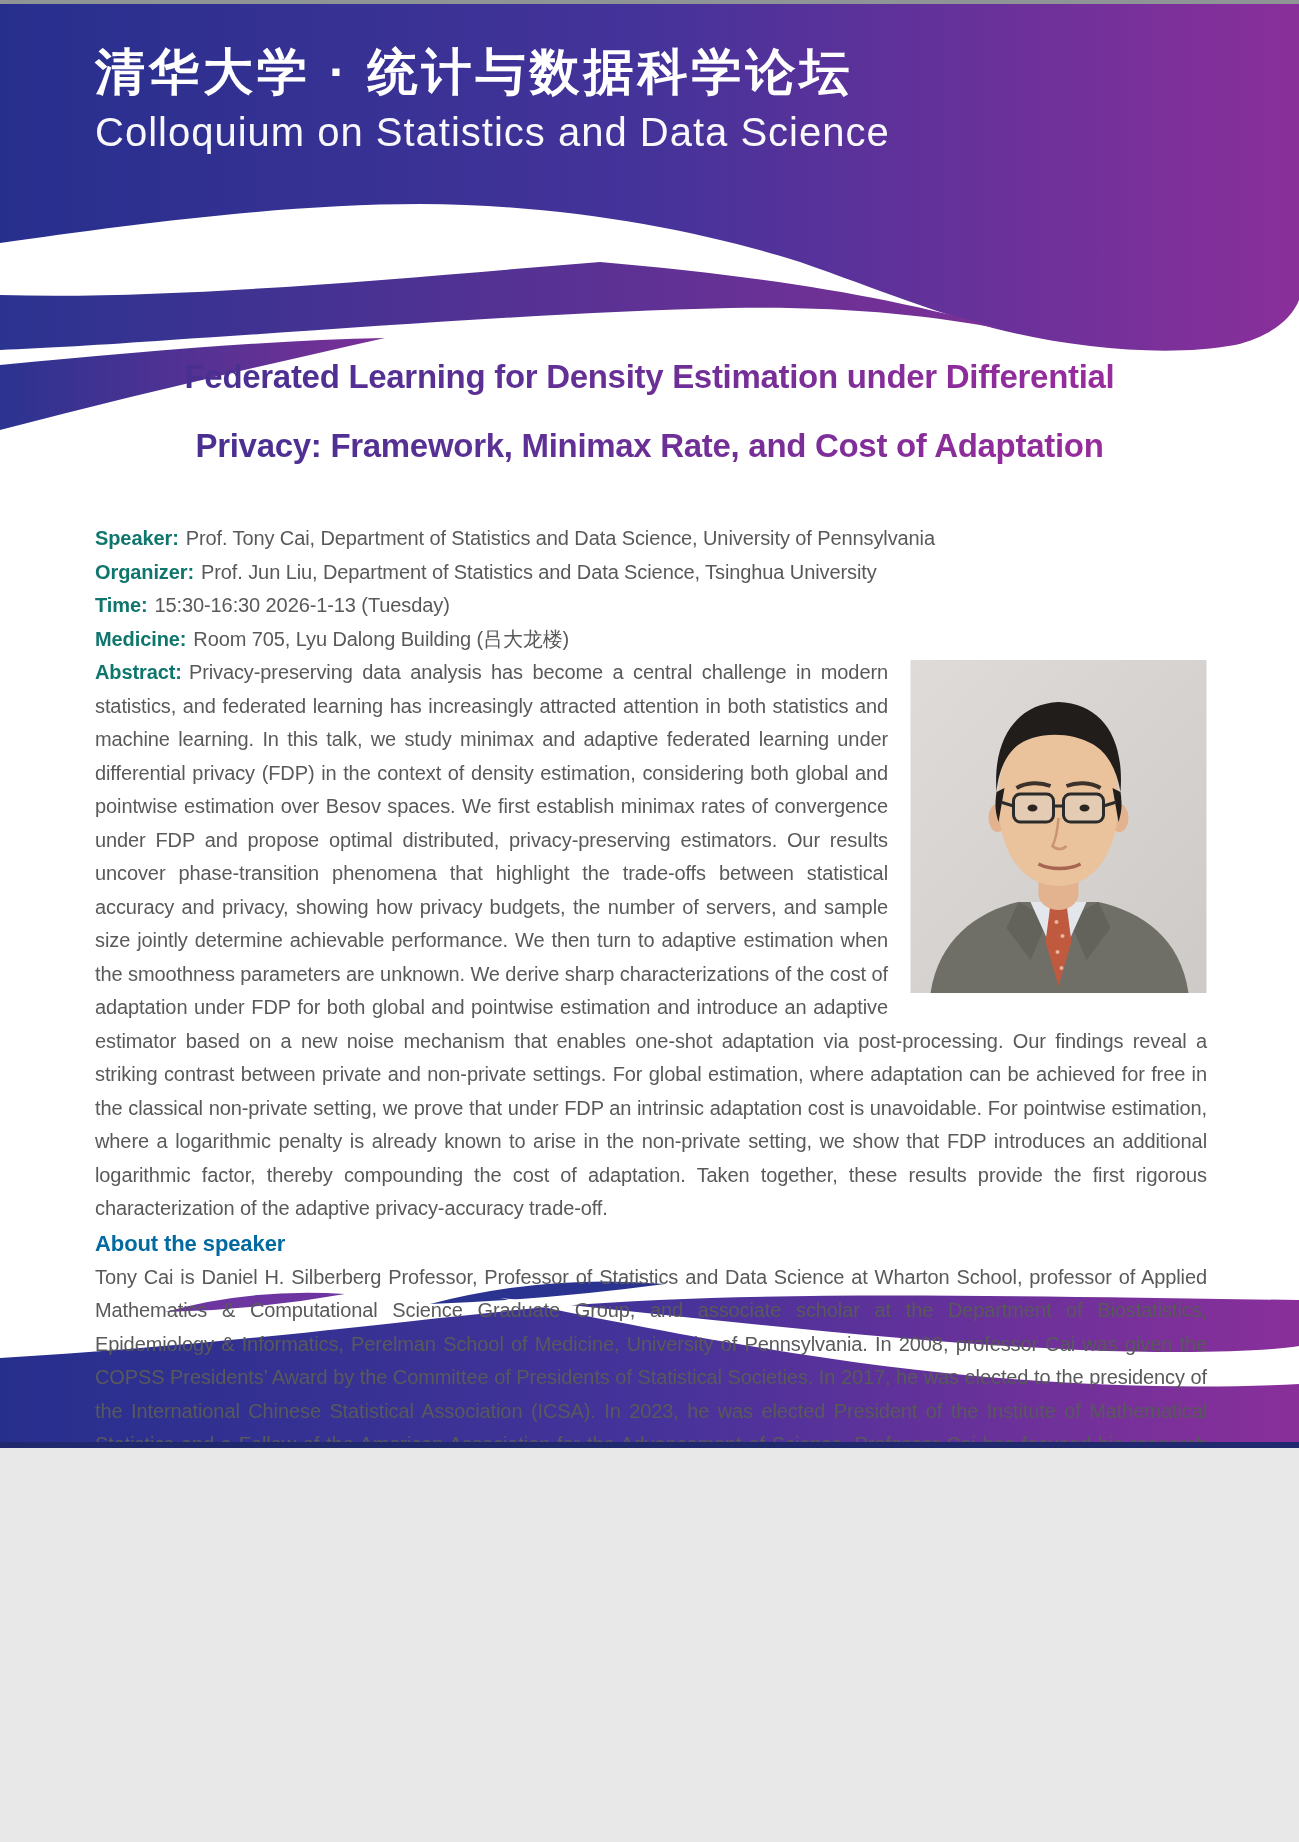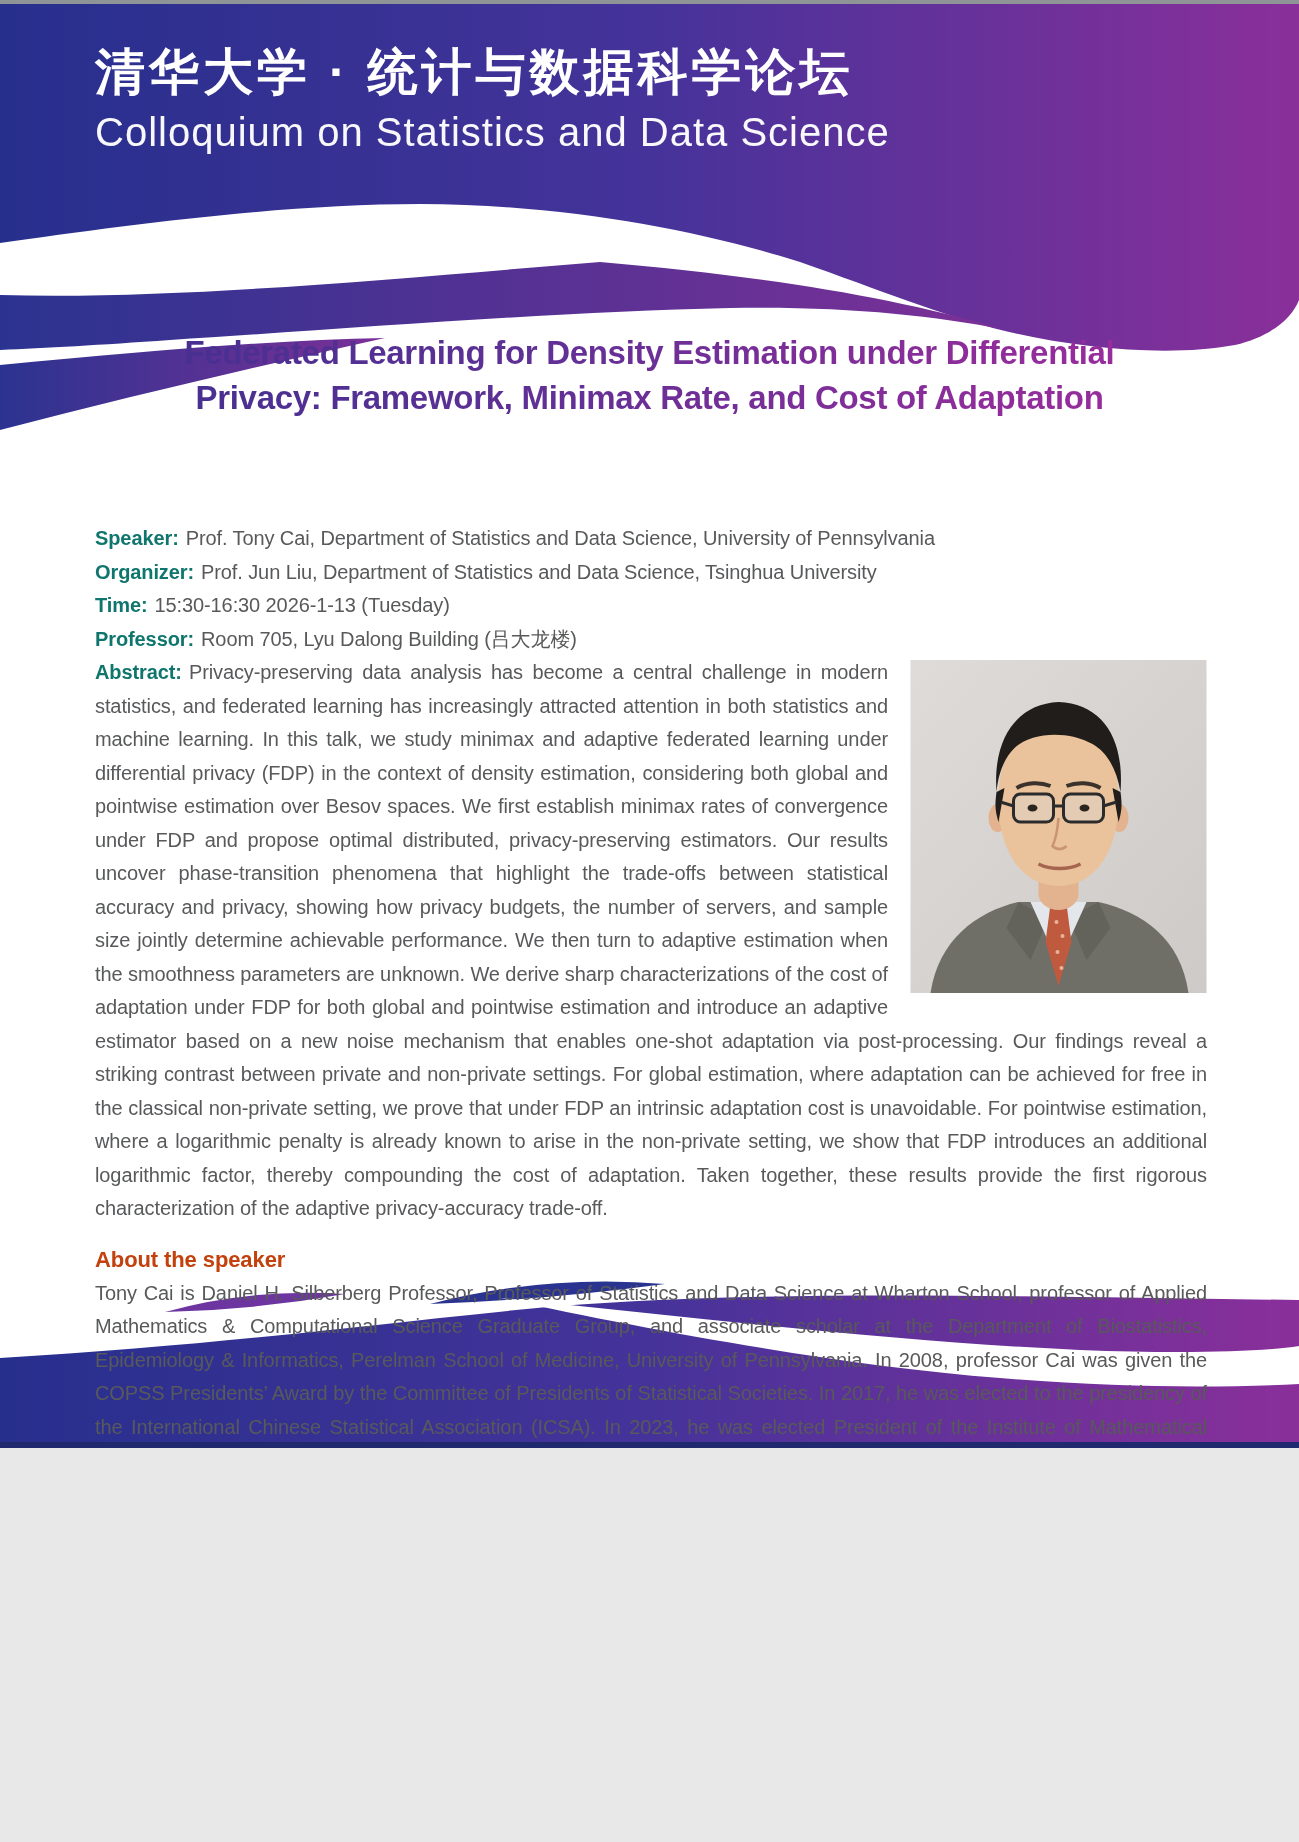--- a/index.html
+++ b/index.html
@@ -20,32 +20,33 @@
   .hero-en{font-size:40px;font-weight:300;letter-spacing:1px;line-height:48px;margin-top:6px;opacity:.97;}
 
   .talk-title{
     position:absolute;top:330px;left:0;width:100%;text-align:center;z-index:2;
     font-weight:800;font-size:33px;line-height:45px;letter-spacing:-0.3px;
   }
   .talk-title div{
     background:linear-gradient(90deg,#3b2f8e 0%,#5e3095 40%,#8d2d9a 75%,#a62ba0 100%);
     -webkit-background-clip:text;background-clip:text;color:transparent;
     padding:0 20px;
+    margin-top:24px;
   }
 
   .body-copy{
     position:absolute;top:522px;left:95px;width:1112px;z-index:2;
     color:#58595b;font-size:20px;line-height:33.5px;letter-spacing:-0.1px;
   }
   .detail-line{white-space:nowrap;}
   .lbl{color:#0f766e;font-weight:bold;margin-right:7px;}
   p.justified{margin:0;text-align:justify;}
   .photo-wrap{float:right;width:297px;height:333px;margin:4px 0 14px 22px;}
   .photo-wrap svg{display:block;width:100%;height:100%;}
-  .about-heading{color:#c2410c;font-weight:bold;font-size:22px;line-height:30px;margin:19px 0 2px;}
+  .about-heading{color:#0369a1;font-weight:bold;font-size:22px;line-height:30px;margin:3px 0 2px;}
 
   .footer-content{position:absolute;z-index:3;color:#fff;}
   #dept-block{left:232px;top:1734px;}
   .dept-zh{white-space:nowrap;line-height:52px;}
   .dept-zh .calli{font-family:"DejaVu Serif","Liberation Serif",serif;font-style:italic;font-weight:bold;font-size:46px;letter-spacing:2px;margin-left:28px;}
   .dept-zh .rest{font-size:40px;font-weight:500;letter-spacing:2px;text-align:center;}
   .dept-en{font-family:"Liberation Serif","DejaVu Serif",serif;font-size:16.5px;letter-spacing:.4px;margin-top:8px;}
   #website-block{left:663px;top:1764px;font-size:25px;font-weight:300;letter-spacing:.5px;}
   .seal{position:absolute;top:1740px;width:62px;height:62px;z-index:3;}
   #seal-1{left:86px;} #seal-2{left:157px;}
@@ -94,21 +95,21 @@
     <div class="detail-line">
       <span class="lbl">Speaker:</span><span>Prof. Tony Cai, Department of Statistics and Data Science, University of Pennsylvania</span>
     </div>
     <div class="detail-line">
       <span class="lbl">Organizer:</span><span>Prof. Jun Liu, Department of Statistics and Data Science, Tsinghua University</span>
     </div>
     <div class="detail-line">
       <span class="lbl">Time:</span><span>15:30-16:30 2026-1-13 (Tuesday)</span>
     </div>
     <div class="detail-line">
-      <span class="lbl">Professor:</span><span>Room 705, Lyu Dalong Building (吕大龙楼)</span>
+      <span class="lbl">Medicine:</span><span>Room 705, Lyu Dalong Building (吕大龙楼)</span>
     </div>
 
     <p class="justified">
       <span class="photo-wrap">
 
         <svg viewBox="0 0 296 333">
           <defs>
             <linearGradient id="pbg" x1="0" y1="0" x2="1" y2="1">
               <stop offset="0" stop-color="#dedbd8"></stop>
                 <stop offset="1" stop-color="#cdcac7"></stop>

